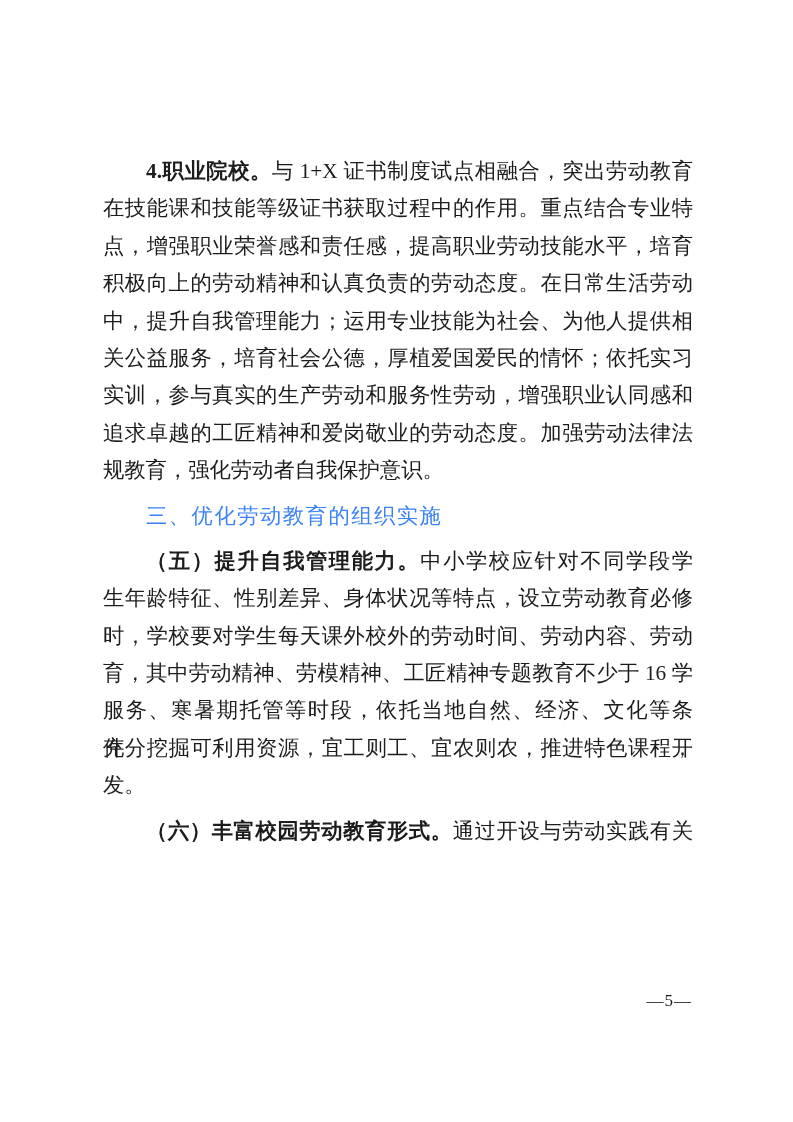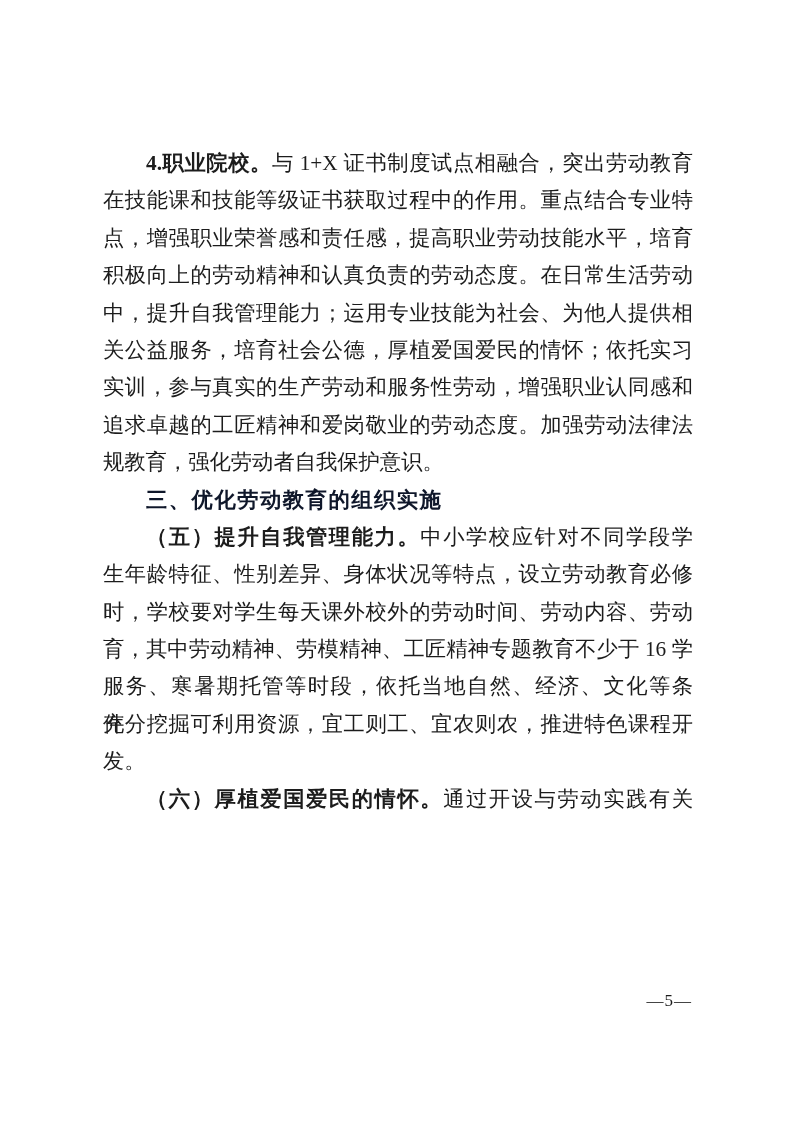--- a/index.html
+++ b/index.html
@@ -30,32 +30,33 @@
     text-align: justify;
     text-align-last: justify;
     text-justify: inter-ideograph;
   }
   .line.no-justify {
     text-align: right;
     text-align-last: left;
   }
   .line.indent {
     text-indent: 43px;
+    margin-top: 8px;
   }
   .seg-body {
     font-weight: normal;
   }
   .seg-lead {
     font-weight: bold;
   }
   .seg-heading {
     font-family: "Liberation Sans", sans-serif;
-    font-weight: 700;
+    font-weight: 400;
     letter-spacing: 1.5px;
-    color: #0f172a;
+    color: #3b82f6;
   }
   .page-number {
     position: absolute;
     top: 991px;
     right: 101px;
     font-family: "Liberation Serif", serif;
     font-size: 17px;
     color: #1c1c1c;
     letter-spacing: 1px;
   }
@@ -75,16 +76,16 @@
       <div class="line"><span class="seg-body">追求卓越的工匠精神和爱岗敬业的劳动态度。加强劳动法律法</span></div>
       <div class="line no-justify"><span class="seg-body">规教育，强化劳动者自我保护意识。</span></div>
       <div class="line indent no-justify"><span class="seg-heading">三、优化劳动教育的组织实施</span></div>
       <div class="line indent"><span class="seg-lead">（五）提升自我管理能力。</span><span class="seg-body">中小学校应针对不同学段学</span></div>
       <div class="line"><span class="seg-body">生年龄特征、性别差异、身体状况等特点，设立劳动教育必修</span></div>
       <div class="line"><span class="seg-body">时，学校要对学生每天课外校外的劳动时间、劳动内容、劳动</span></div>
       <div class="line"><span class="seg-body">育，其中劳动精神、劳模精神、工匠精神专题教育不少于 16 学</span></div>
       <div class="line"><span class="seg-body">服务、寒暑期托管等时段，依托当地自然、经济、文化等条件，</span></div>
       <div class="line"><span class="seg-body">充分挖掘可利用资源，宜工则工、宜农则农，推进特色课程开</span></div>
       <div class="line no-justify"><span class="seg-body">发。</span></div>
-      <div class="line indent"><span class="seg-lead">（六）厚植爱国爱民的情怀。</span><span class="seg-body">通过开设与劳动实践有关</span></div>
+      <div class="line indent"><span class="seg-lead">（六）丰富校园劳动教育形式。</span><span class="seg-body">通过开设与劳动实践有关</span></div>
     </div>
   <div class="page-number">—5—</div>
 </div>
 
 </body></html>

